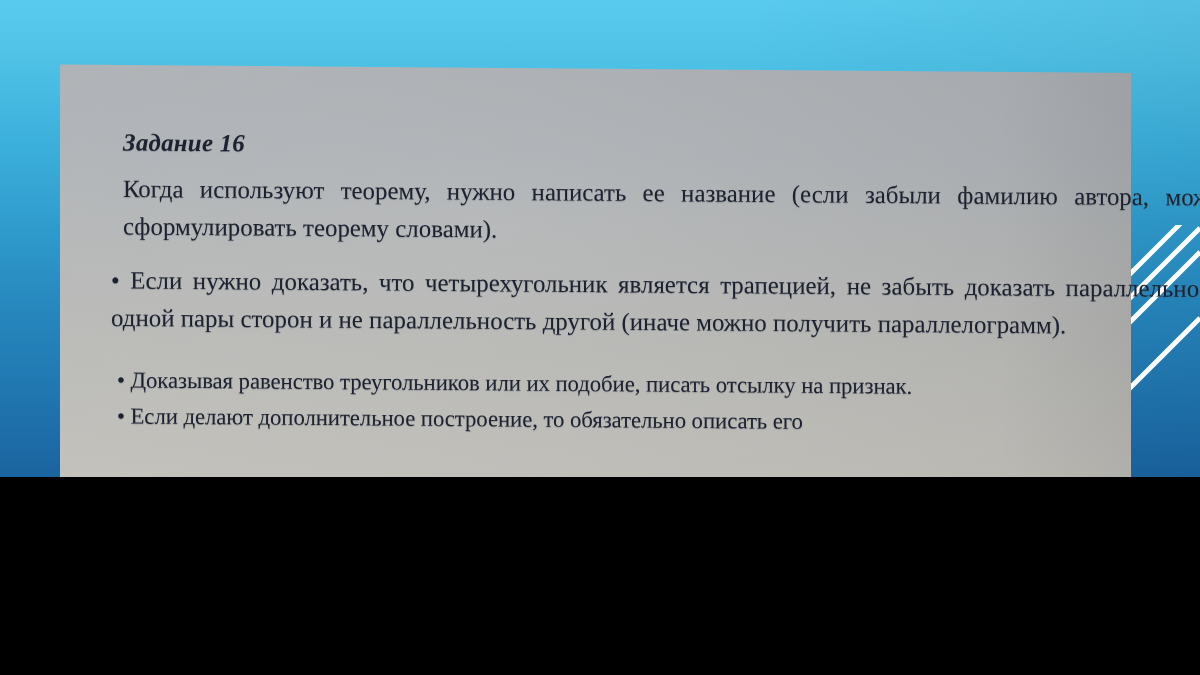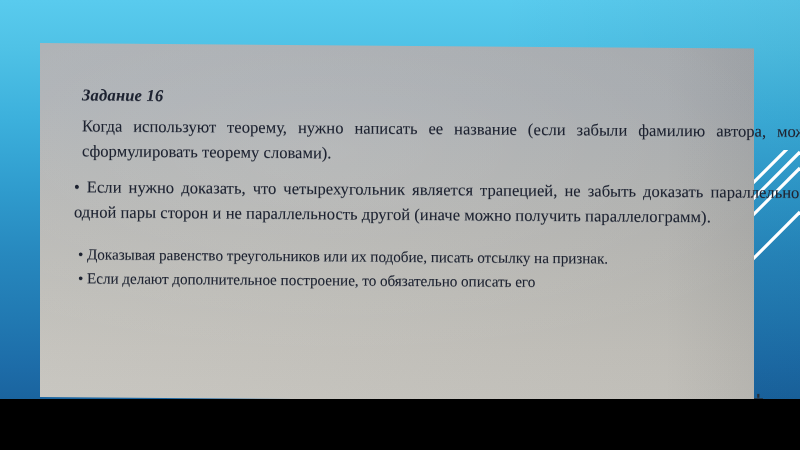--- a/index.html
+++ b/index.html
@@ -3,21 +3,21 @@
 <meta charset="utf-8">
 <style>
   html, body {
     margin: 0;
     padding: 0;
     background: #000;
   }
   #screen {
     position: relative;
     width: 800px;
-    height: 399px;
+    height: 318px;
     overflow: hidden;
     font-family: "Liberation Serif", "DejaVu Serif", serif;
   }
 
   
   .slide-bg {
     position: absolute;
     inset: 0;
     background: linear-gradient(180deg,
         #59cbee 0%,

